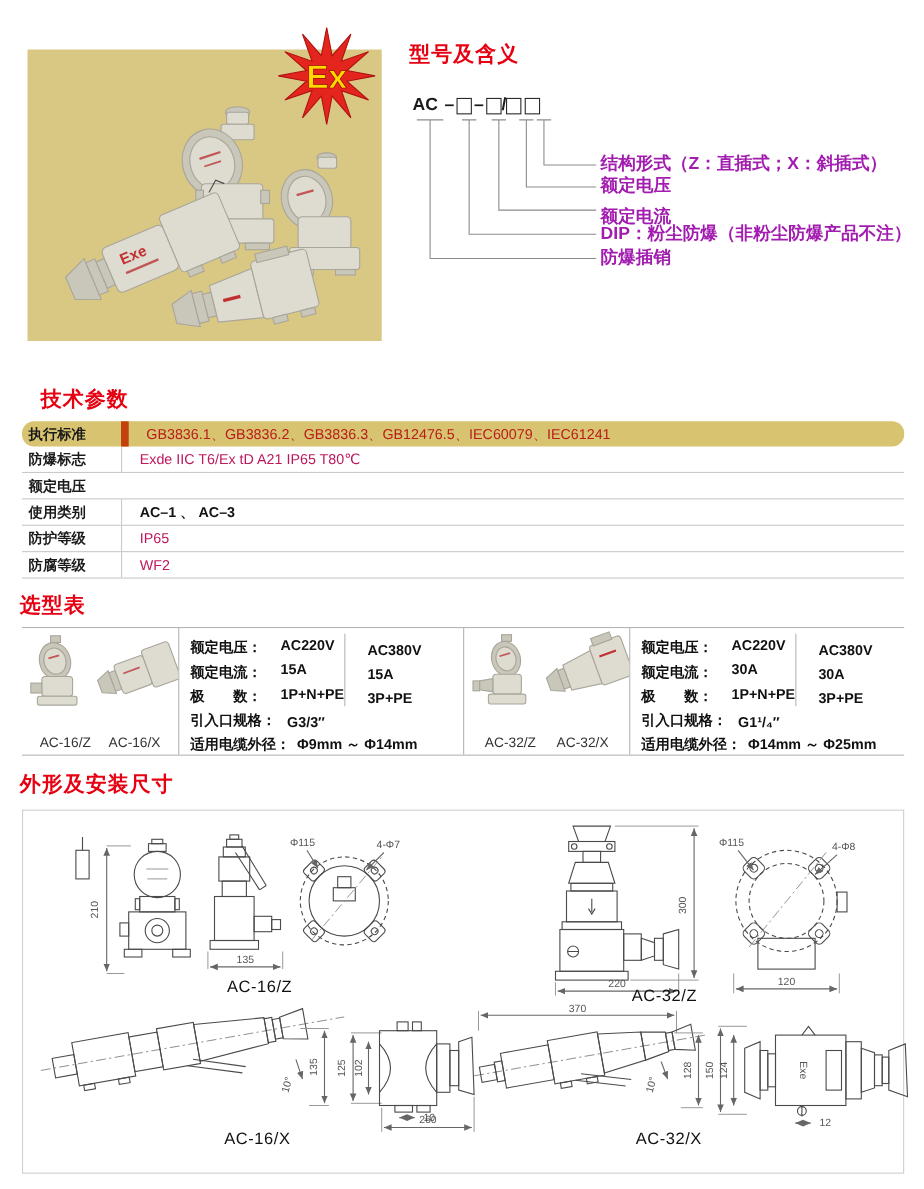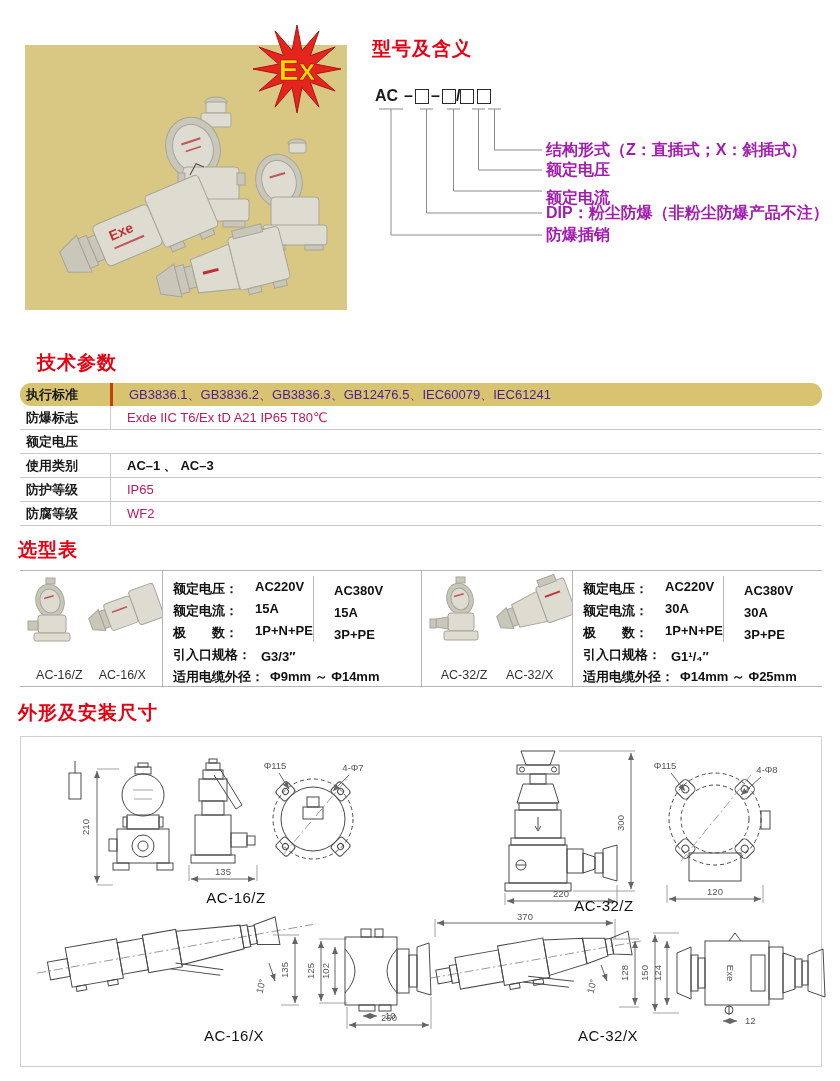--- a/index.html
+++ b/index.html
@@ -19,21 +19,21 @@
   .code-sep{font-weight:bold;color:#1a1a1a;}
   #connector-svg{position:absolute;left:0;top:0;}
   .model-label{position:absolute;left:171px;height:18px;line-height:18px;font-size:16px;
                font-weight:bold;color:#a21caf;white-space:nowrap;}
   
   #tech-table{position:absolute;left:20px;top:383px;width:802px;}
   .tech-row{display:flex;align-items:stretch;height:23px;border-bottom:1px solid #c9c9c9;font-size:13px;}
   .tech-label{width:84px;font-weight:bold;color:#1a1a1a;display:flex;align-items:center;padding-left:6px;}
   .tech-value{flex:1;border-left:1px solid #c9c9c9;padding-left:16px;color:#be185d;display:flex;align-items:center;}
   .tech-row.hl{background:#d8c470;border-bottom:none;border-radius:11px;}
-  .tech-row.hl .tech-value{border-left:3px solid #c2410c;color:#4c1d95;}
+  .tech-row.hl .tech-value{border-left:7px solid #c2410c;color:#b91c1c;}
   .tech-row.bold-val .tech-value{font-weight:bold;color:#111;}
   
   #sel-table{position:absolute;left:20px;top:570px;width:802px;height:115px;
              border-top:1px solid #b5b5b5;border-bottom:1px solid #b5b5b5;display:flex;}
   .sel-half{display:flex;}
   .sel-half.left{width:401px;border-right:1px solid #b5b5b5;}
   .sel-half.right{flex:1;}
   .sel-imgs{position:relative;}
   .sel-half.left .sel-imgs{width:142px;}
   .sel-half.right .sel-imgs{width:150px;}

